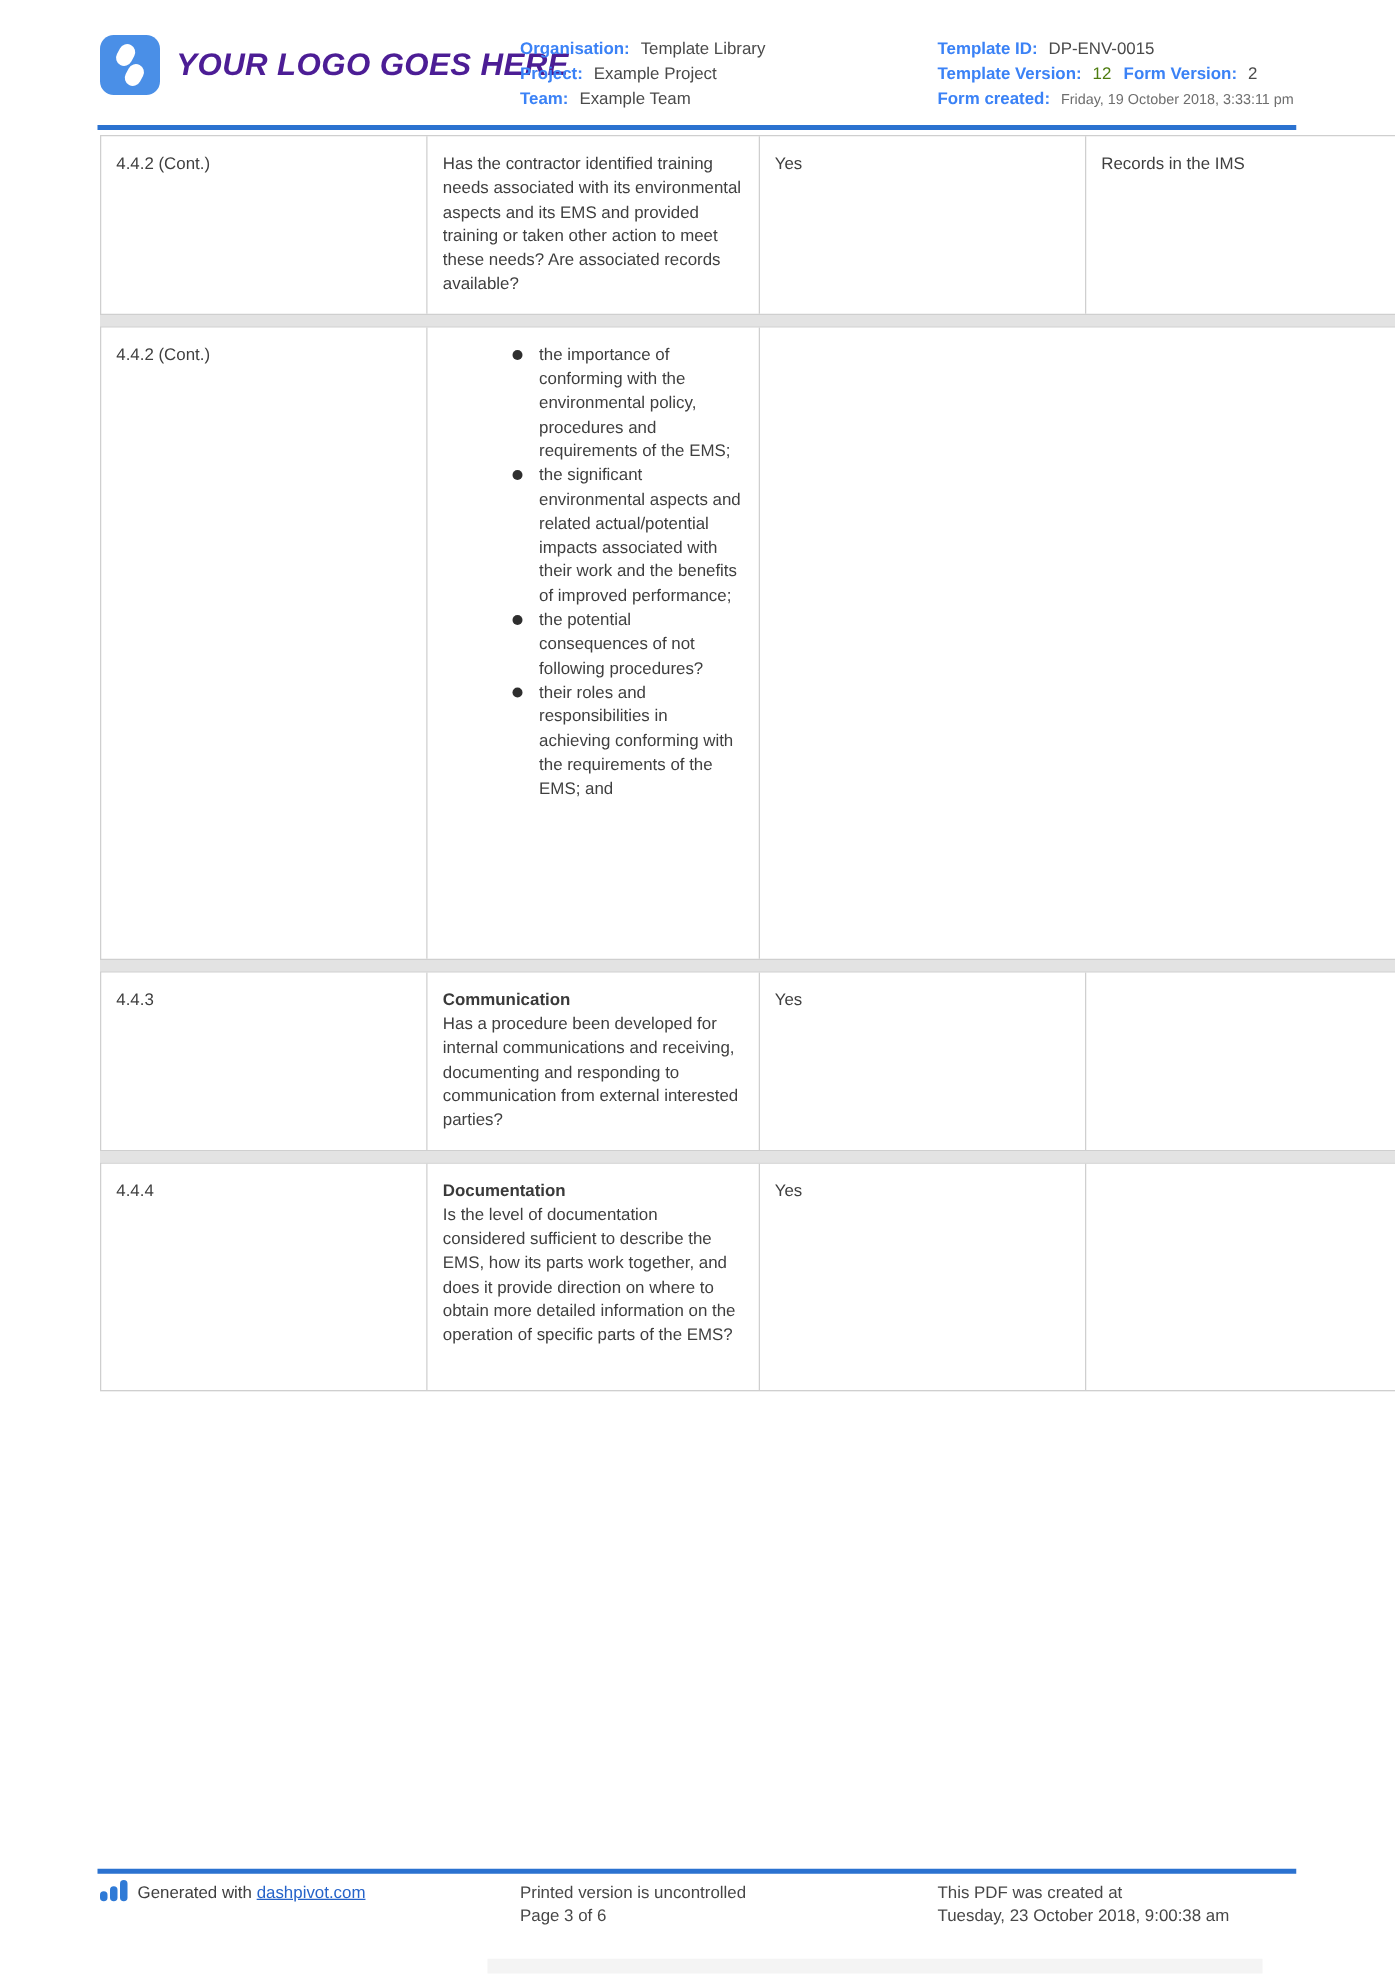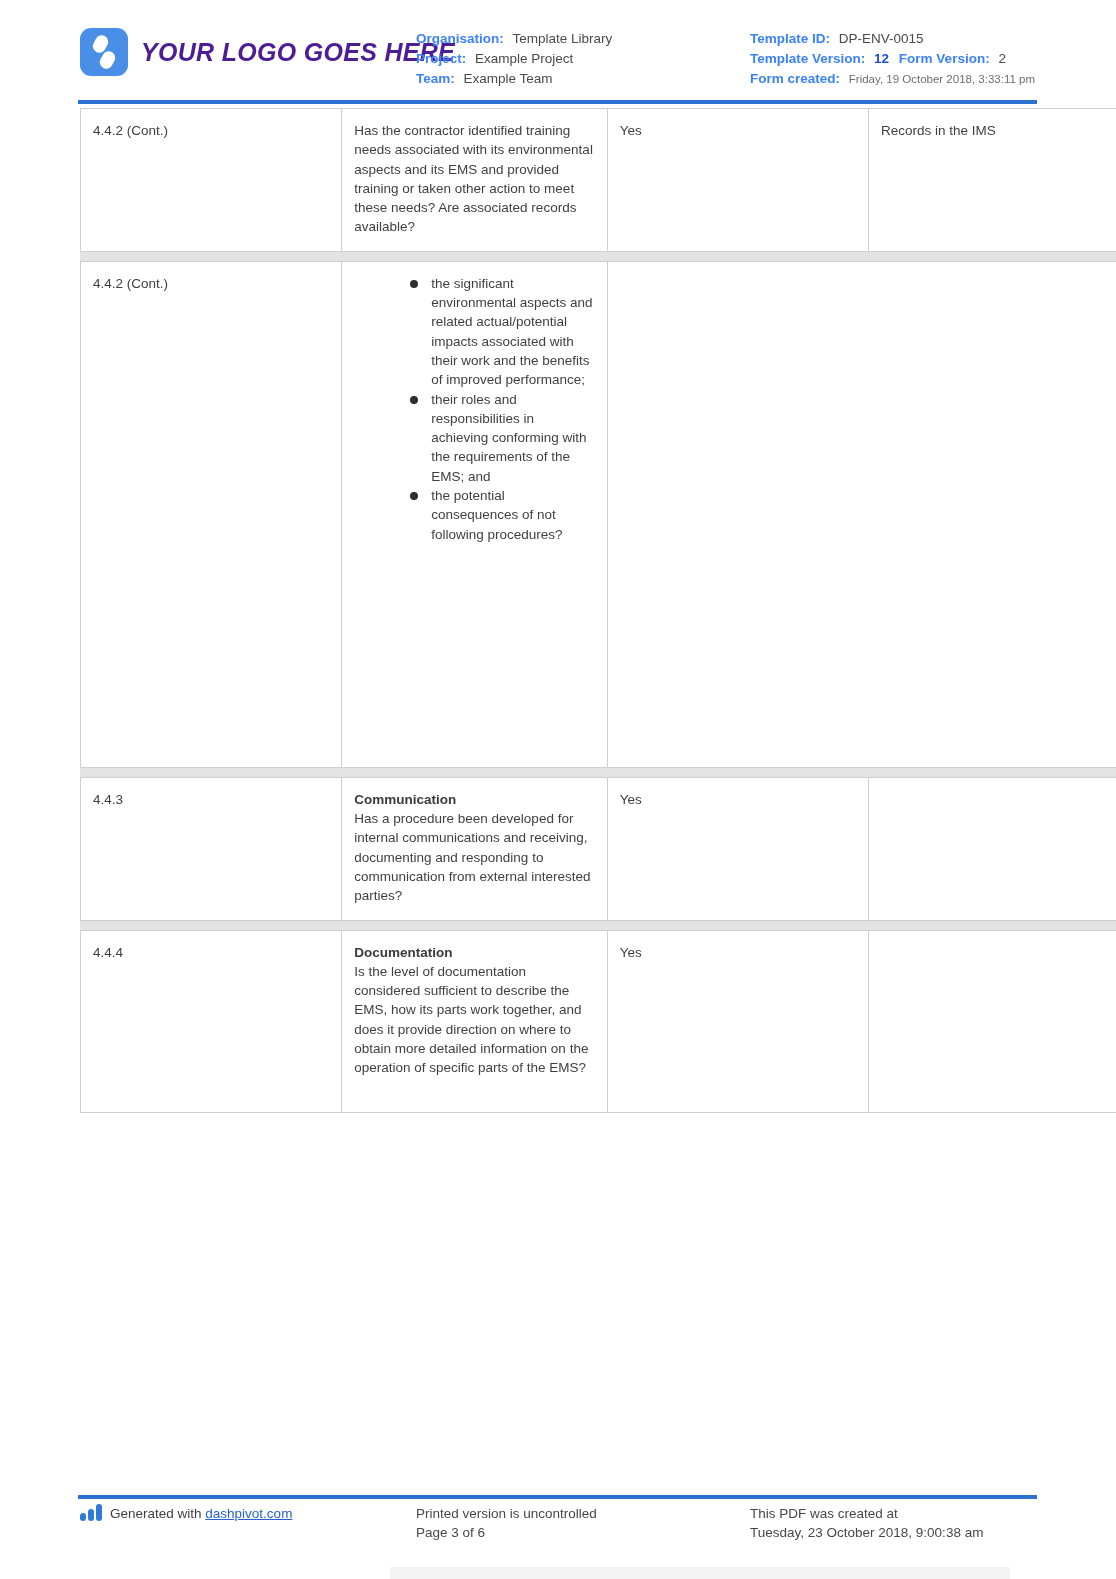--- a/index.html
+++ b/index.html
@@ -13,21 +13,21 @@
   
   .header { position:absolute; top:26px; left:80px; width:956px; display:flex; align-items:flex-start; }
   .logo-wrap { width:336px; display:flex; align-items:center; gap:13px; padding-top:2px; }
   .logo-icon { width:48px; height:48px; flex:0 0 auto; }
   .logo-text { font-size:25px; font-weight:bold; font-style:italic; color:#4c1d95; letter-spacing:0.3px; white-space:nowrap; }
   .meta-a { width:334px; font-size:13.5px; line-height:20px; padding-top:3px; }
   .meta-b { flex:1; font-size:13.5px; line-height:20px; padding-top:3px; }
   .meta-line { white-space:normal; }
   .lbl { font-weight:bold; color:#3b82f6; }
   .val { color:#4a4a4a; margin-left:5px; }
-  .val-inline { color:#1d4ed8; margin:0 6px 0 5px;font-weight:bold; }
+  .val-inline { color:#4d7c0f; margin:0 6px 0 5px; }
   .val-small { font-size:11.5px; color:#6e6e6e; margin-left:5px; }
 
   .rule-top { position:absolute; top:100px; left:78px; width:959px; height:4px; background:#2b72d0; }
 
   
   .grid { position:absolute; top:108px; left:80px; width:1064px; background:#e3e3e3; }
   .row { display:flex; background:#ffffff; border:1px solid #cfcfcf; }
   .row + .row { margin-top:9px; }
   .cell { padding:12px 12px 14px 12px; font-size:13.5px; line-height:19.3px; }
   .c1 { width:24.6%; border-right:1px solid #cfcfcf; }
@@ -123,23 +123,24 @@
         <div>Has the contractor identified training needs associated with its environmental aspects and its EMS and provided training or taken other action to meet these needs? Are associated records available?</div>
       </div>
       <div class="cell c3">Yes</div>
       <div class="cell c4">Records in the IMS</div>
     </div>
 
     <div class="row r1">
       <div class="cell c1">4.4.2 (Cont.)</div>
       <div class="cell c2">
         <ul class="bullets">
+          <li>the importance of conforming with the environmental policy, procedures and requirements of the EMS;</li>
           <li>the significant environmental aspects and related actual/potential impacts associated with their work and the benefits of improved performance;</li>
+          <li>the potential consequences of not following procedures?</li>
           <li>their roles and responsibilities in achieving conforming with the requirements of the EMS; and</li>
-          <li>the potential consequences of not following procedures?</li>
         </ul>
       </div>
     </div>
 
     <div class="row r2">
       <div class="cell c1">4.4.3</div>
       <div class="cell c2">
         <div class="q-title">Communication</div>
         <div>Has a procedure been developed for internal communications and receiving, documenting and responding to communication from external interested parties?</div>
       </div>

